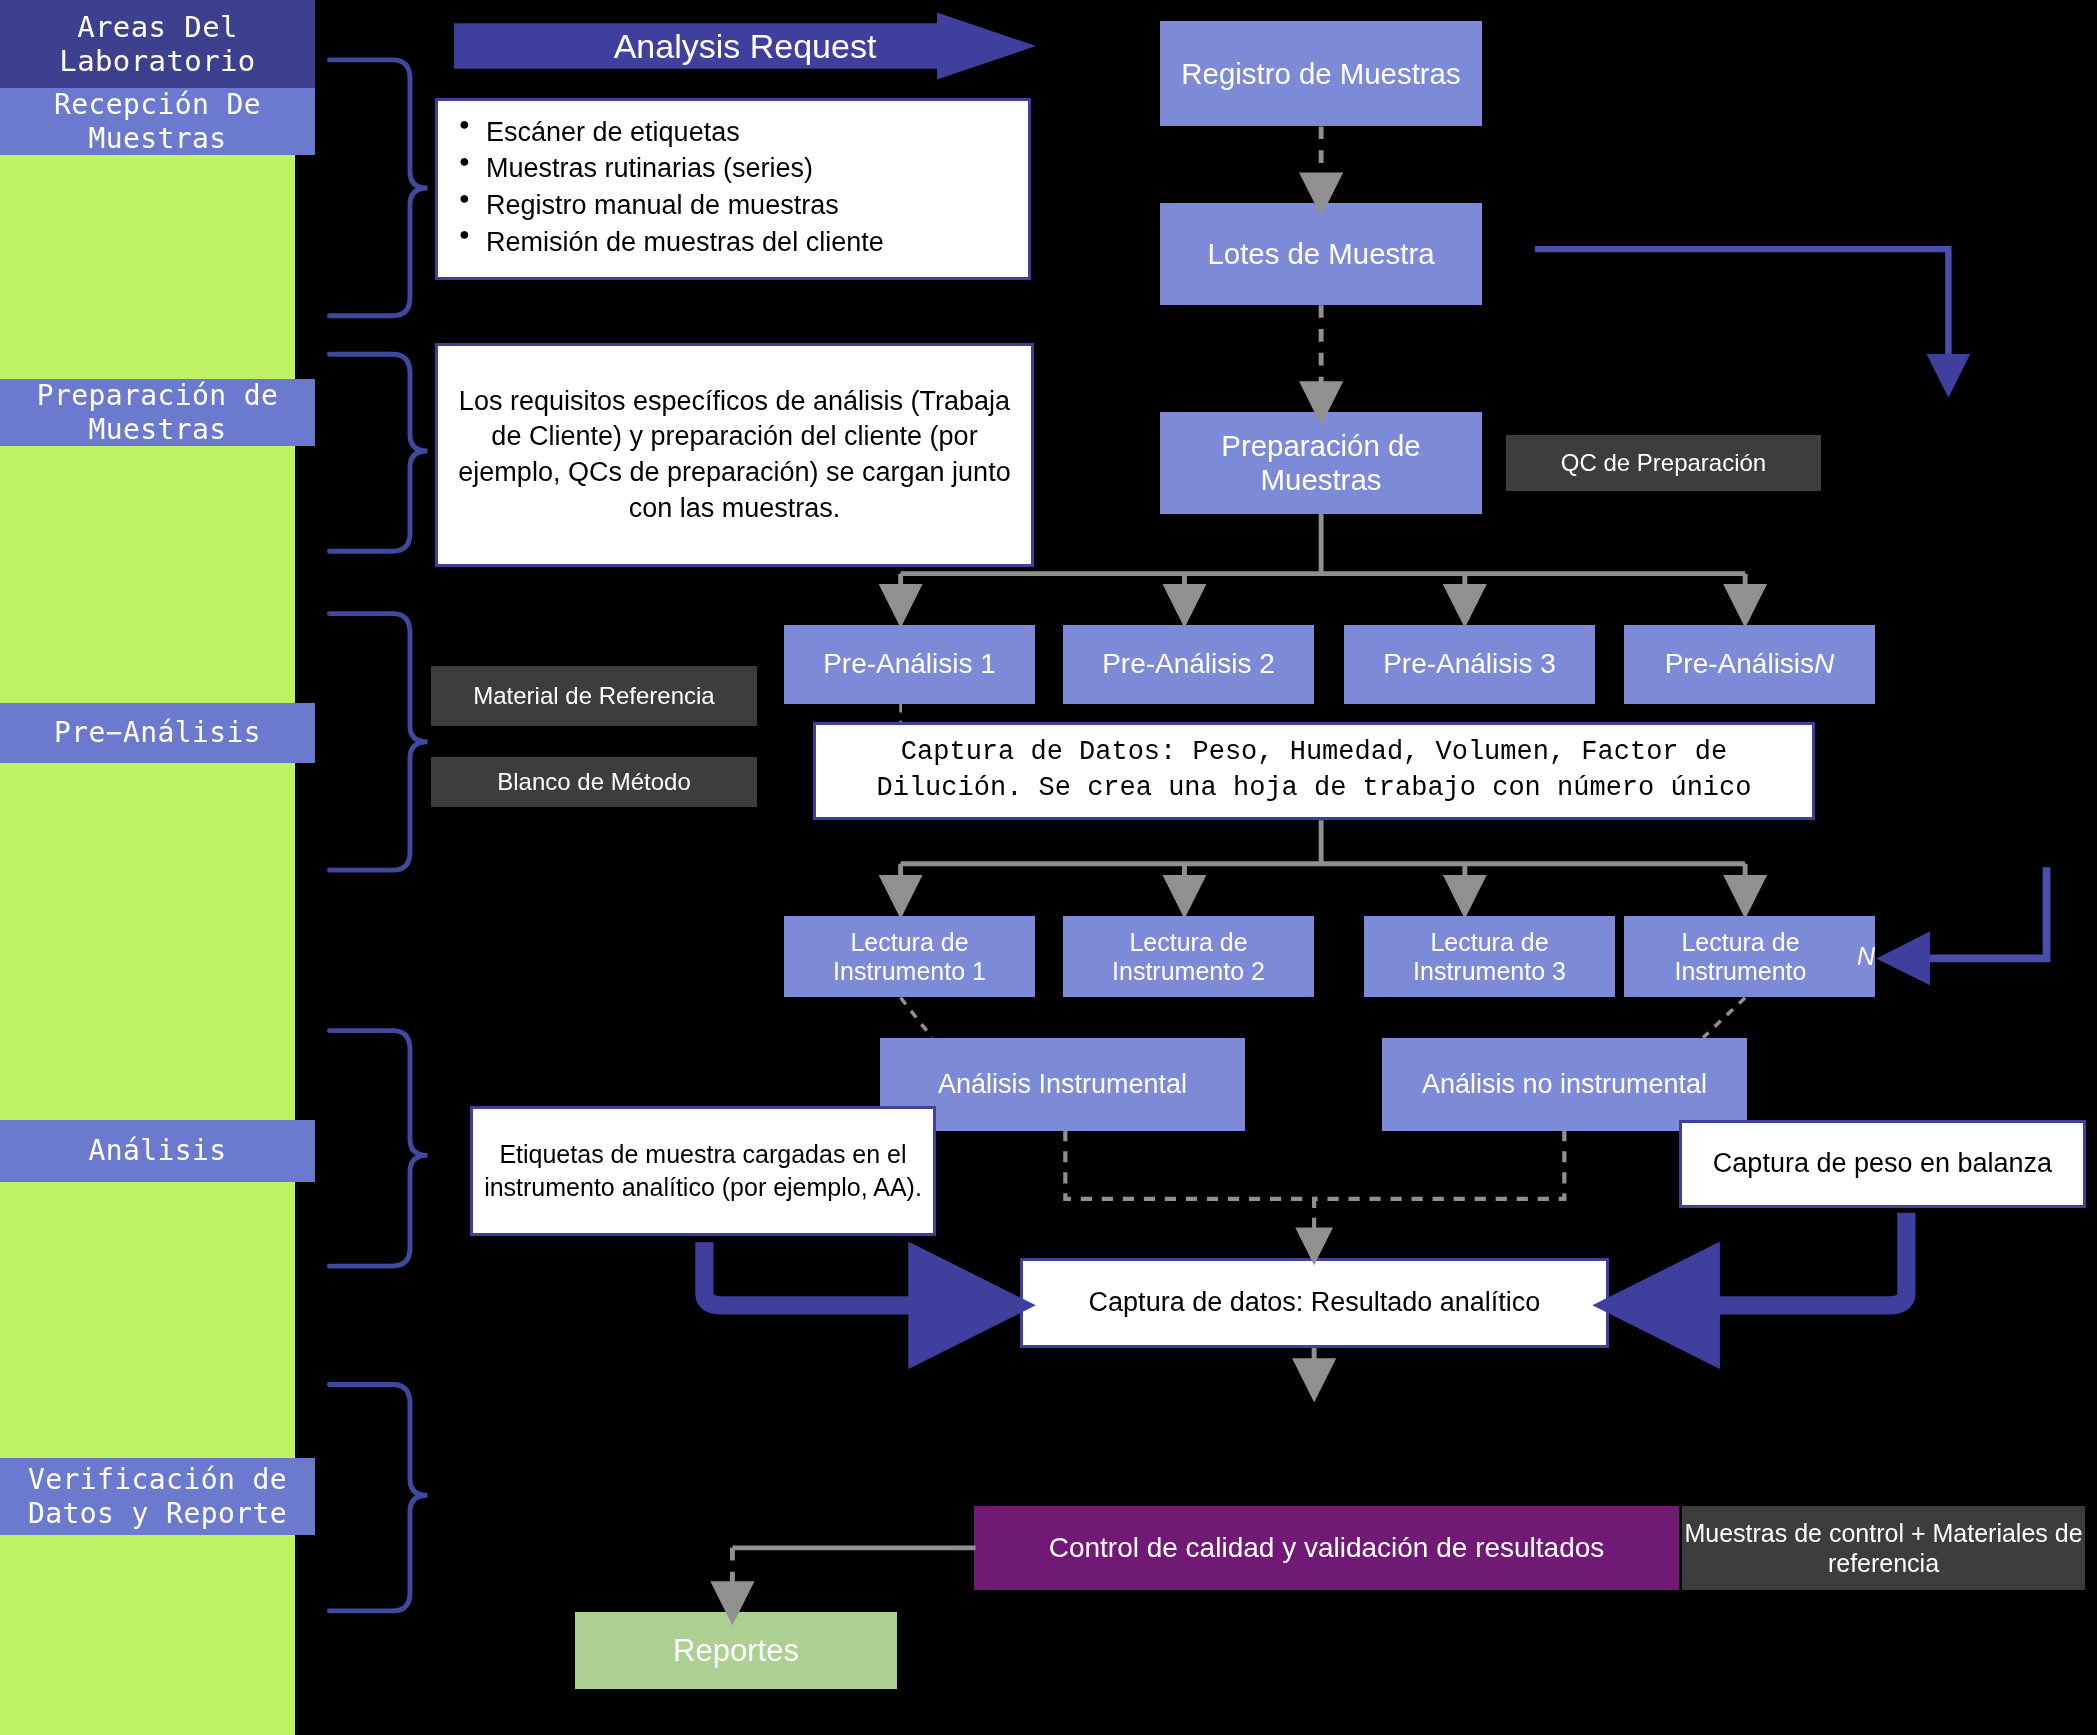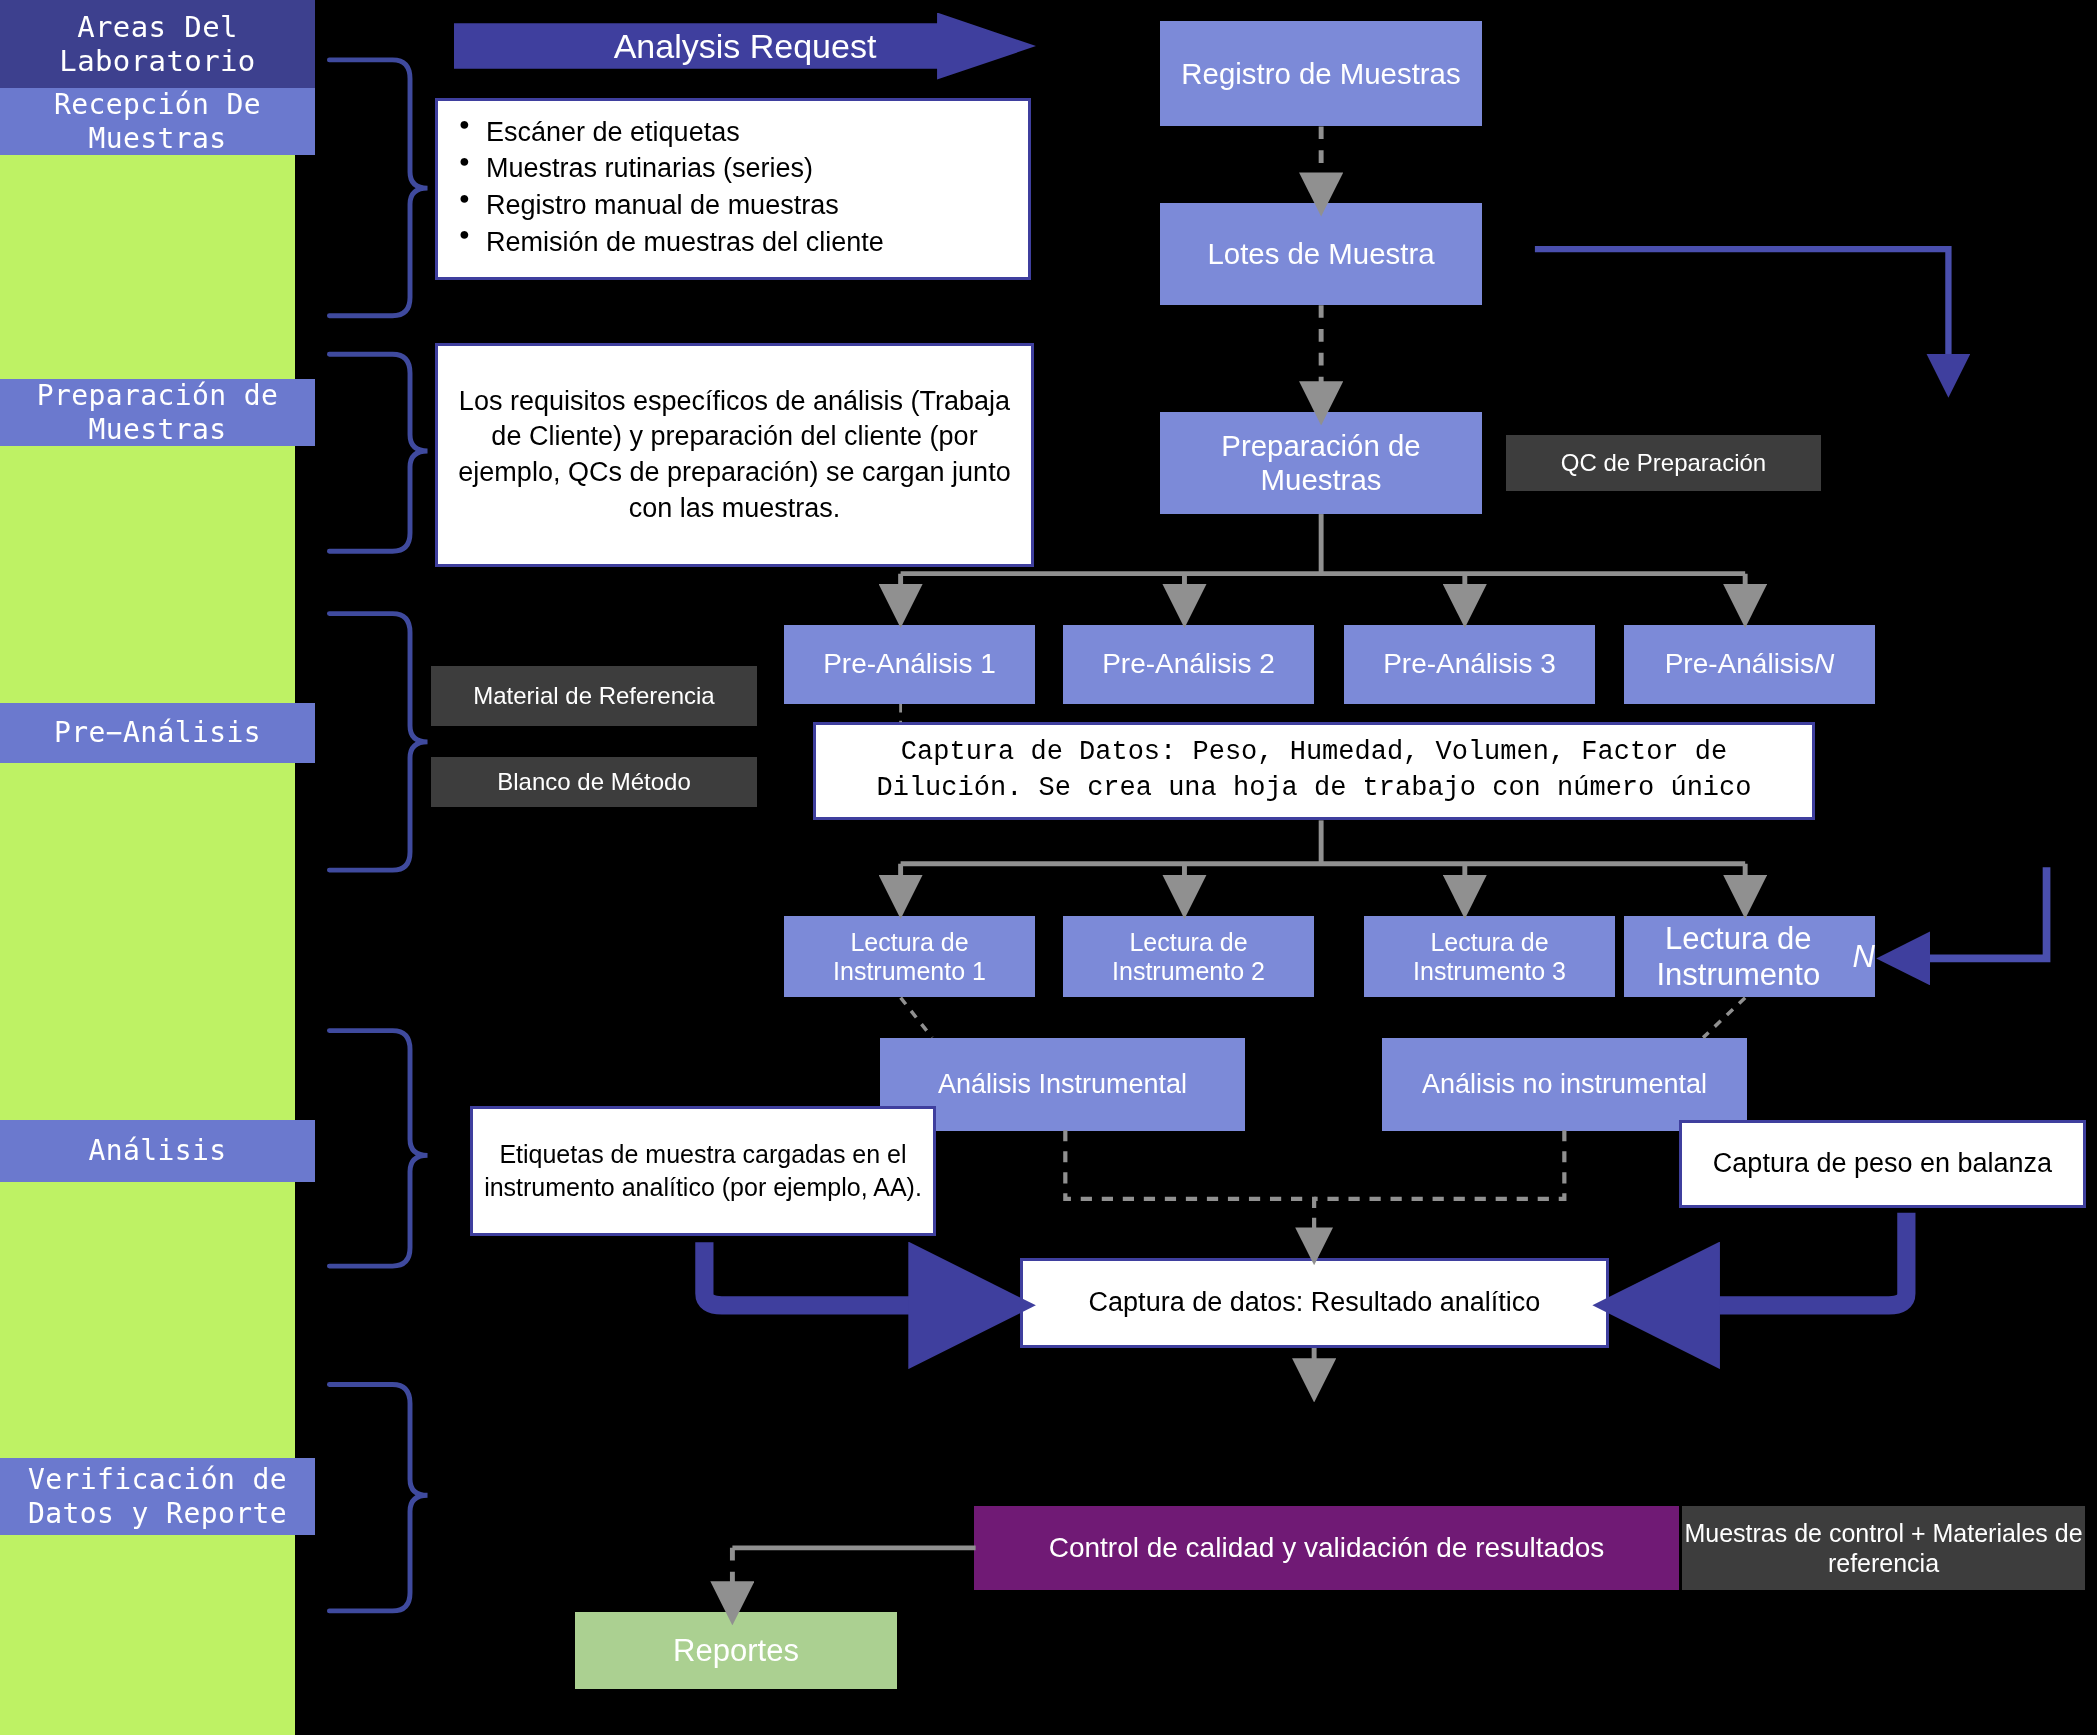--- a/index.html
+++ b/index.html
@@ -144,21 +144,21 @@
   </div>
 
   <div class="box gray" style="left:431px;top:666px;width:326px;height:60px;">Material de Referencia</div>
   <div class="box gray" style="left:431px;top:757px;width:326px;height:50px;">Blanco de Método</div>
 
   <div class="box white" style="left:813px;top:722px;width:1002px;height:98px;font-family:Liberation Mono, monospace;">Captura de Datos: Peso, Humedad, Volumen, Factor de Dilución. Se crea una hoja de trabajo con número único</div>
 
   <div class="box blue" style="left:784px;top:916px;width:251px;height:81px;font-size:25px;">Lectura de Instrumento 1</div>
   <div class="box blue" style="left:1063px;top:916px;width:251px;height:81px;font-size:25px;">Lectura de Instrumento 2</div>
   <div class="box blue" style="left:1364px;top:916px;width:251px;height:81px;font-size:25px;">Lectura de Instrumento 3</div>
-  <div class="box blue" style="left:1624px;top:916px;width:251px;height:81px;font-size:31px;">
+  <div class="box blue" style="left:1624px;top:916px;width:251px;height:81px;font-size:25px;">
     <span>Lectura de Instrumento </span>
       <span class="ital">N</span>
   </div>
 
   <div class="box blue" style="left:880px;top:1038px;width:365px;height:93px;font-size:27px;">Análisis Instrumental</div>
   <div class="box blue" style="left:1382px;top:1038px;width:365px;height:93px;font-size:27px;">Análisis no instrumental</div>
 
   <div class="box white" style="left:470px;top:1106px;width:466px;height:130px;font-size:25px;">Etiquetas de muestra cargadas en el instrumento analítico (por ejemplo, AA).</div>
   <div class="box white" style="left:1679px;top:1120px;width:407px;height:88px;font-size:27px;">Captura de peso en balanza</div>
 

